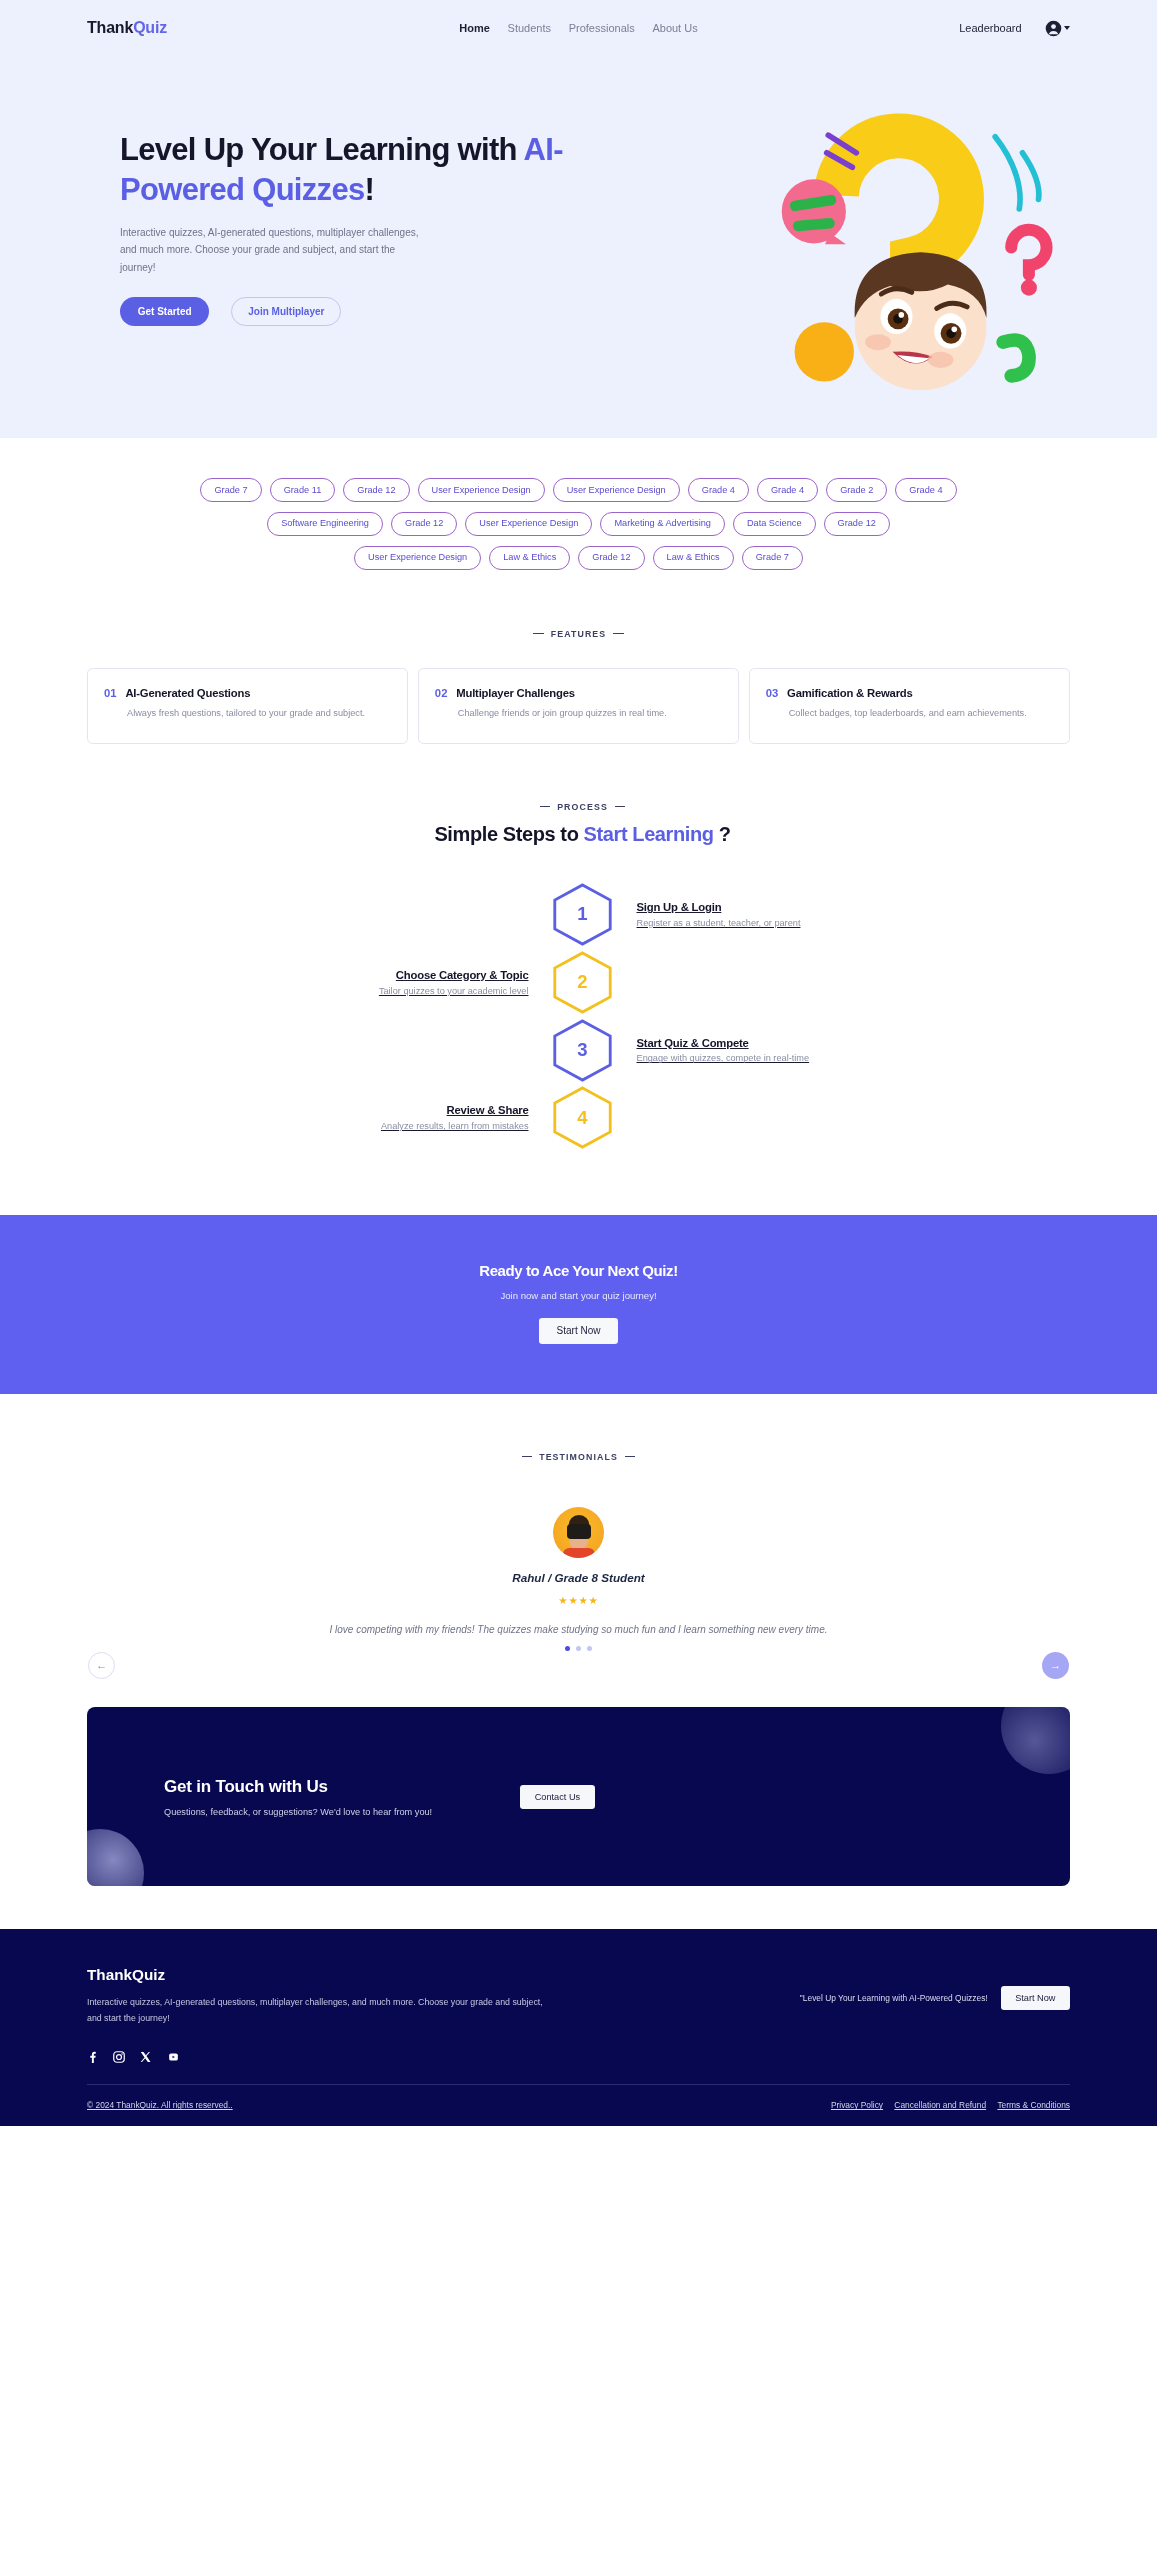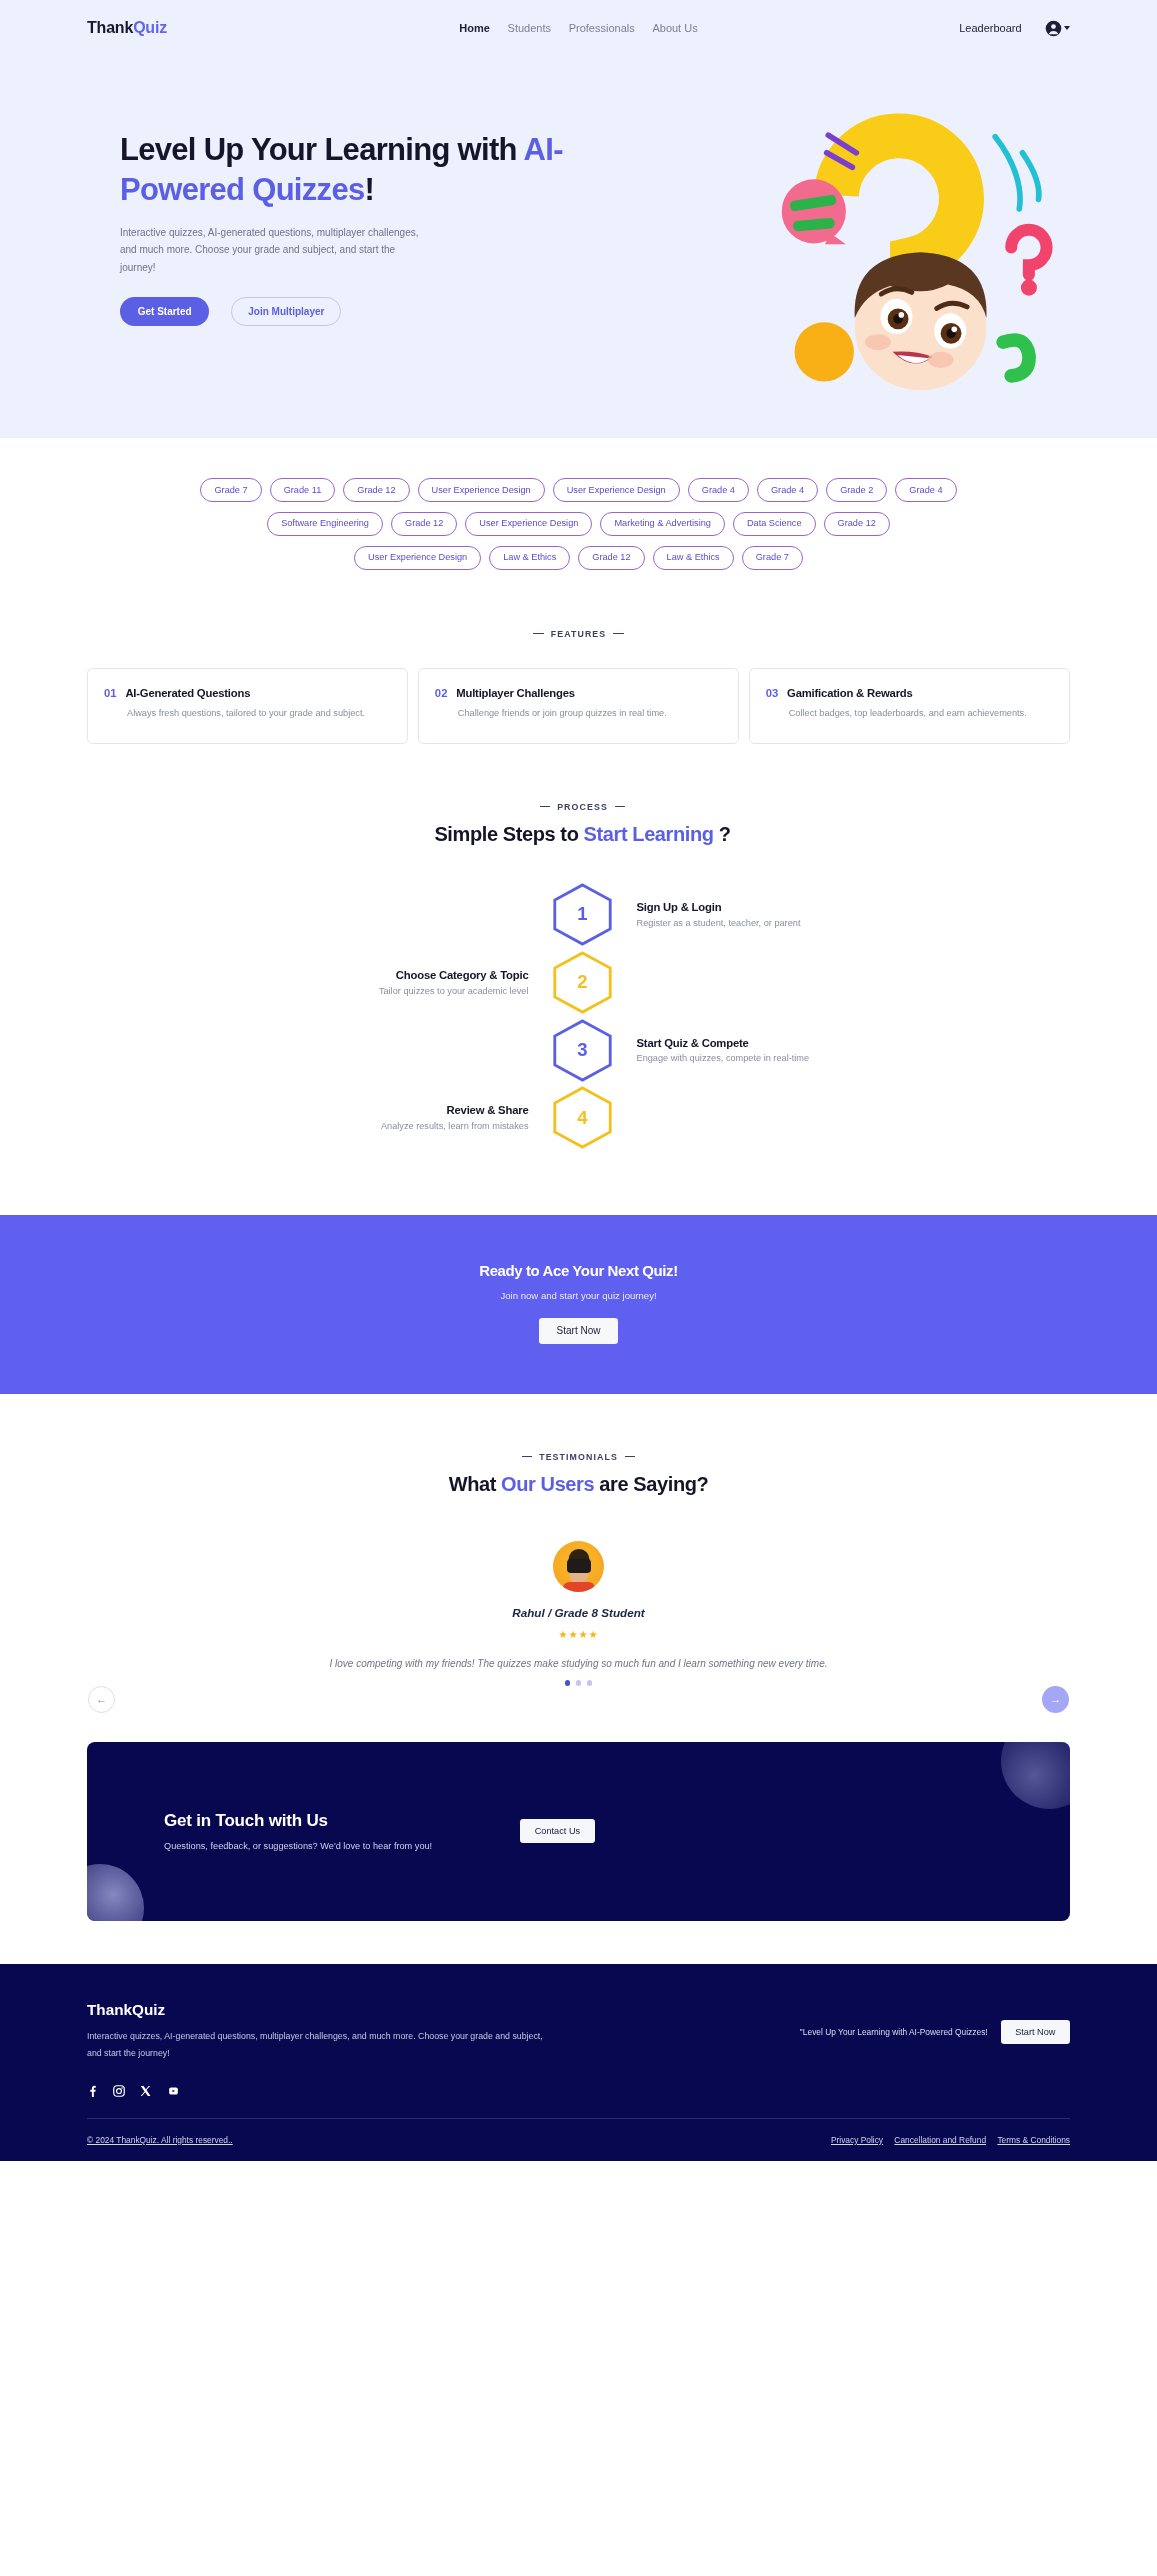--- a/index.html
+++ b/index.html
@@ -184,21 +184,21 @@
 
   
   .process { padding: 58px 0 32px; margin-left: 8px; }
   .steps { margin-top: 37px; }
   .step-row {
     display: flex;
     align-items: center;
     justify-content: center;
     margin-bottom: 4.8px;
   }
-  .step-side { width: 265px; }
+  .step-side { width: 265px; text-decoration: underline; }
   .step-side.left { text-align: right; padding-right: 22.5px; }
   .step-side.right { text-align: left; padding-left: 22.5px; }
   .step-side.blank { visibility: hidden; }
   .step-h { font-size: 11.3px; font-weight: 700; color: #15152a; letter-spacing: -0.2px; }
   .step-p { font-size: 9.2px; color: #8a8ea3; margin-top: 4.8px; }
   .hexwrap { width: 63px; height: 63px; position: relative; flex: none; }
   .hexwrap svg { position: absolute; inset: 0; }
   .hexnum {
     position: absolute; inset: 0;
     display: flex; align-items: center; justify-content: center;
@@ -550,21 +550,20 @@
   </section>
 
   <section class="cta-band">
     <h2 class="cta-title">Ready to Ace Your Next Quiz!</h2>
     <p class="cta-sub">Join now and start your quiz journey!</p>
     <button class="cta-btn">Start Now</button>
   </section>
 
   <section class="testimonials">
     <div class="sec-eyebrow">TESTIMONIALS</div>
-    <h2 class="sec-title"><span>What </span><span class="accent">Our Users</span><span> are Saying?</span></h2>
     <div class="tm-stage">
       <div class="tm-arrow prev">←</div>
       <div class="tm-arrow next">→</div>
       <div class="tm-avatar">
         <div class="tm-av-hair"></div>
         <div class="tm-av-face"></div>
         <div class="tm-av-glasses"></div>
         <div class="tm-av-shirt"></div>
       </div>
       <div class="tm-name">Rahul / Grade 8 Student</div>

